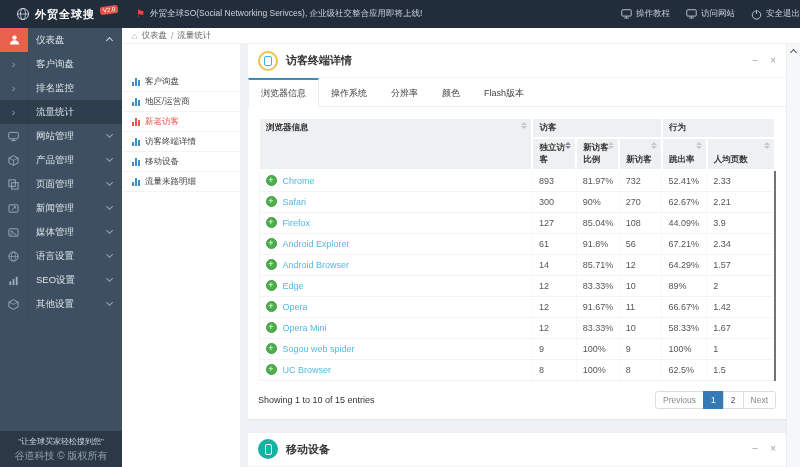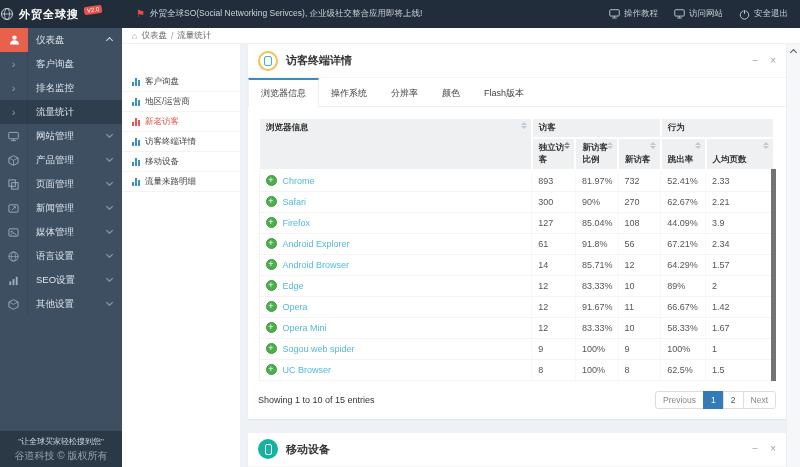--- a/index.html
+++ b/index.html
@@ -6,27 +6,27 @@
   html,body { width:800px; height:467px; overflow:hidden; }
   body {
     font-family:"Liberation Sans","DejaVu Sans",sans-serif;
     background:#eef1f5; color:#333; position:relative; font-size:10px;
   }
 
   
   .topbar { position:absolute; top:0; left:0; right:0; height:28px; background:#222d3b;
             display:flex; align-items:center; z-index:30; }
   .brand { width:122px; height:100%; display:flex; align-items:center; gap:5px;
-           padding-left:0; flex:none; }
+           padding-left:16px; flex:none; }
   .brand-name { color:#fff; font-size:11px; font-weight:bold; letter-spacing:1px; white-space:nowrap; }
   .brand-badge { background:#e8504a; color:#fff; font-size:6px; padding:1px 3px; border-radius:2px;
                  transform:rotate(-8deg); margin-top:-8px; }
   .announce { display:flex; align-items:center; gap:5px; color:#ccd3da; font-size:8.5px; margin-left:14px; white-space:nowrap; }
   .flag-icon { color:#e74c3c; font-size:10px; line-height:1; }
-  .top-links { margin-left:auto; display:flex; gap:16px; padding-right:12px; color:#c5cdd5; font-size:8.5px; }
+  .top-links { margin-left:auto; display:flex; gap:16px; color:#c5cdd5; font-size:8.5px; }
   .top-link { display:flex; align-items:center; gap:4px; cursor:pointer; white-space:nowrap; }
   .top-link svg { display:block; }
 
   
   .sidebar { position:absolute; top:28px; left:0; width:122px; bottom:0; background:#3e4f61; z-index:20; }
   .side-item { height:24px; display:flex; align-items:center; color:#dde5ec; font-size:9.5px; cursor:pointer; }
   .side-icon { width:28px; height:100%; display:flex; align-items:center; justify-content:center;
                color:#9db0bf; flex:none; border-right:1px solid rgba(0,0,0,0.07); }
   .side-item.dash .side-icon { background:#e8614d; color:#fff; border-right:none; }
   .side-label { padding-left:8px; flex:1; white-space:nowrap; }
@@ -97,21 +97,21 @@
   .sort { position:absolute; top:3px; right:4px; display:inline-flex; flex-direction:column; gap:1px; }
   .sort i { width:0; height:0; border-left:3px solid transparent; border-right:3px solid transparent; display:block; }
   .sort .up { border-bottom:3px solid #c3c8cf; }
   .sort .dn { border-top:3px solid #c3c8cf; }
   .sort.on .up { border-bottom-color:#868f99; }
   .sort.on .dn { border-top-color:#868f99; }
   .sub-th { height:26px; }
   tbody td { padding:0 6px; border-bottom:1px solid #f3f3f3; border-right:1px solid #f8f8f8;
              font-size:9px; color:#555; height:21px; }
   tbody tr td:first-child { border-left:1px solid #f3f3f3; }
-  tbody tr td:last-child  { border-right:5px solid #737373; }
+  tbody tr td:last-child  { border-right:2px solid #737373; }
   .browser-cell { display:flex; align-items:center; gap:6px; color:#54b9e0; }
   .plus { width:11px; height:11px; border-radius:50%; background:#4cae4c; border:1px solid #3f9b3f;
           color:#fff; display:flex; align-items:center; justify-content:center;
           font-size:9px; line-height:1; flex:none; cursor:pointer; }
 
   .table-foot { display:flex; align-items:center; justify-content:space-between; padding:10px; }
   .summary { font-size:9px; color:#333; }
   .pager { display:flex; }
   .page-btn { border:1px solid #ddd; background:#fff; color:#888; font-size:8.5px; padding:3px 7px;
               margin-left:-1px; cursor:pointer; }

